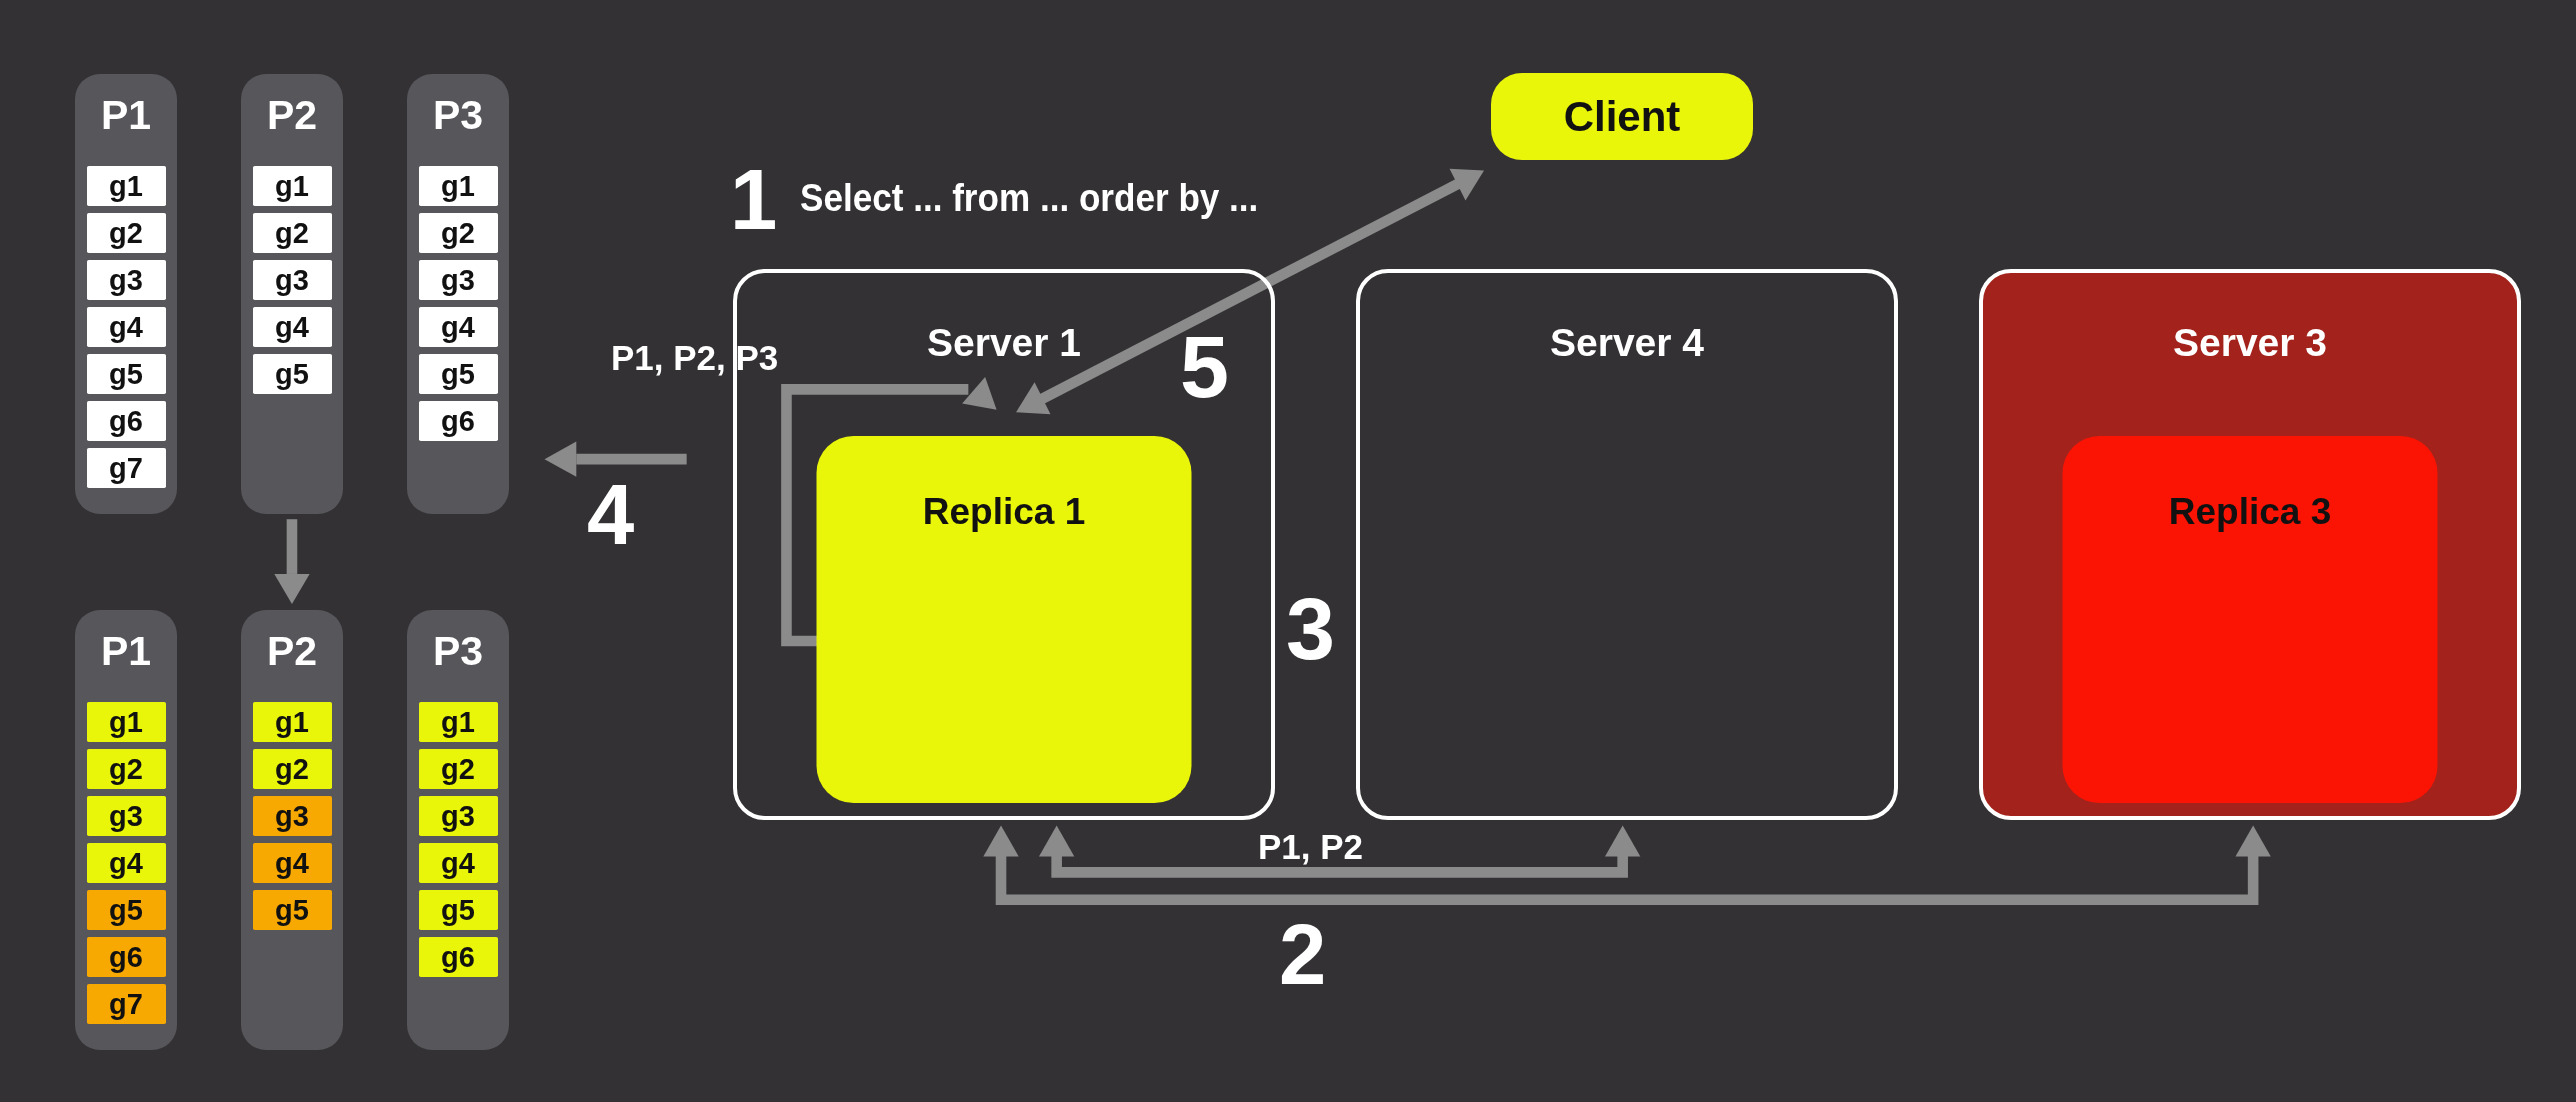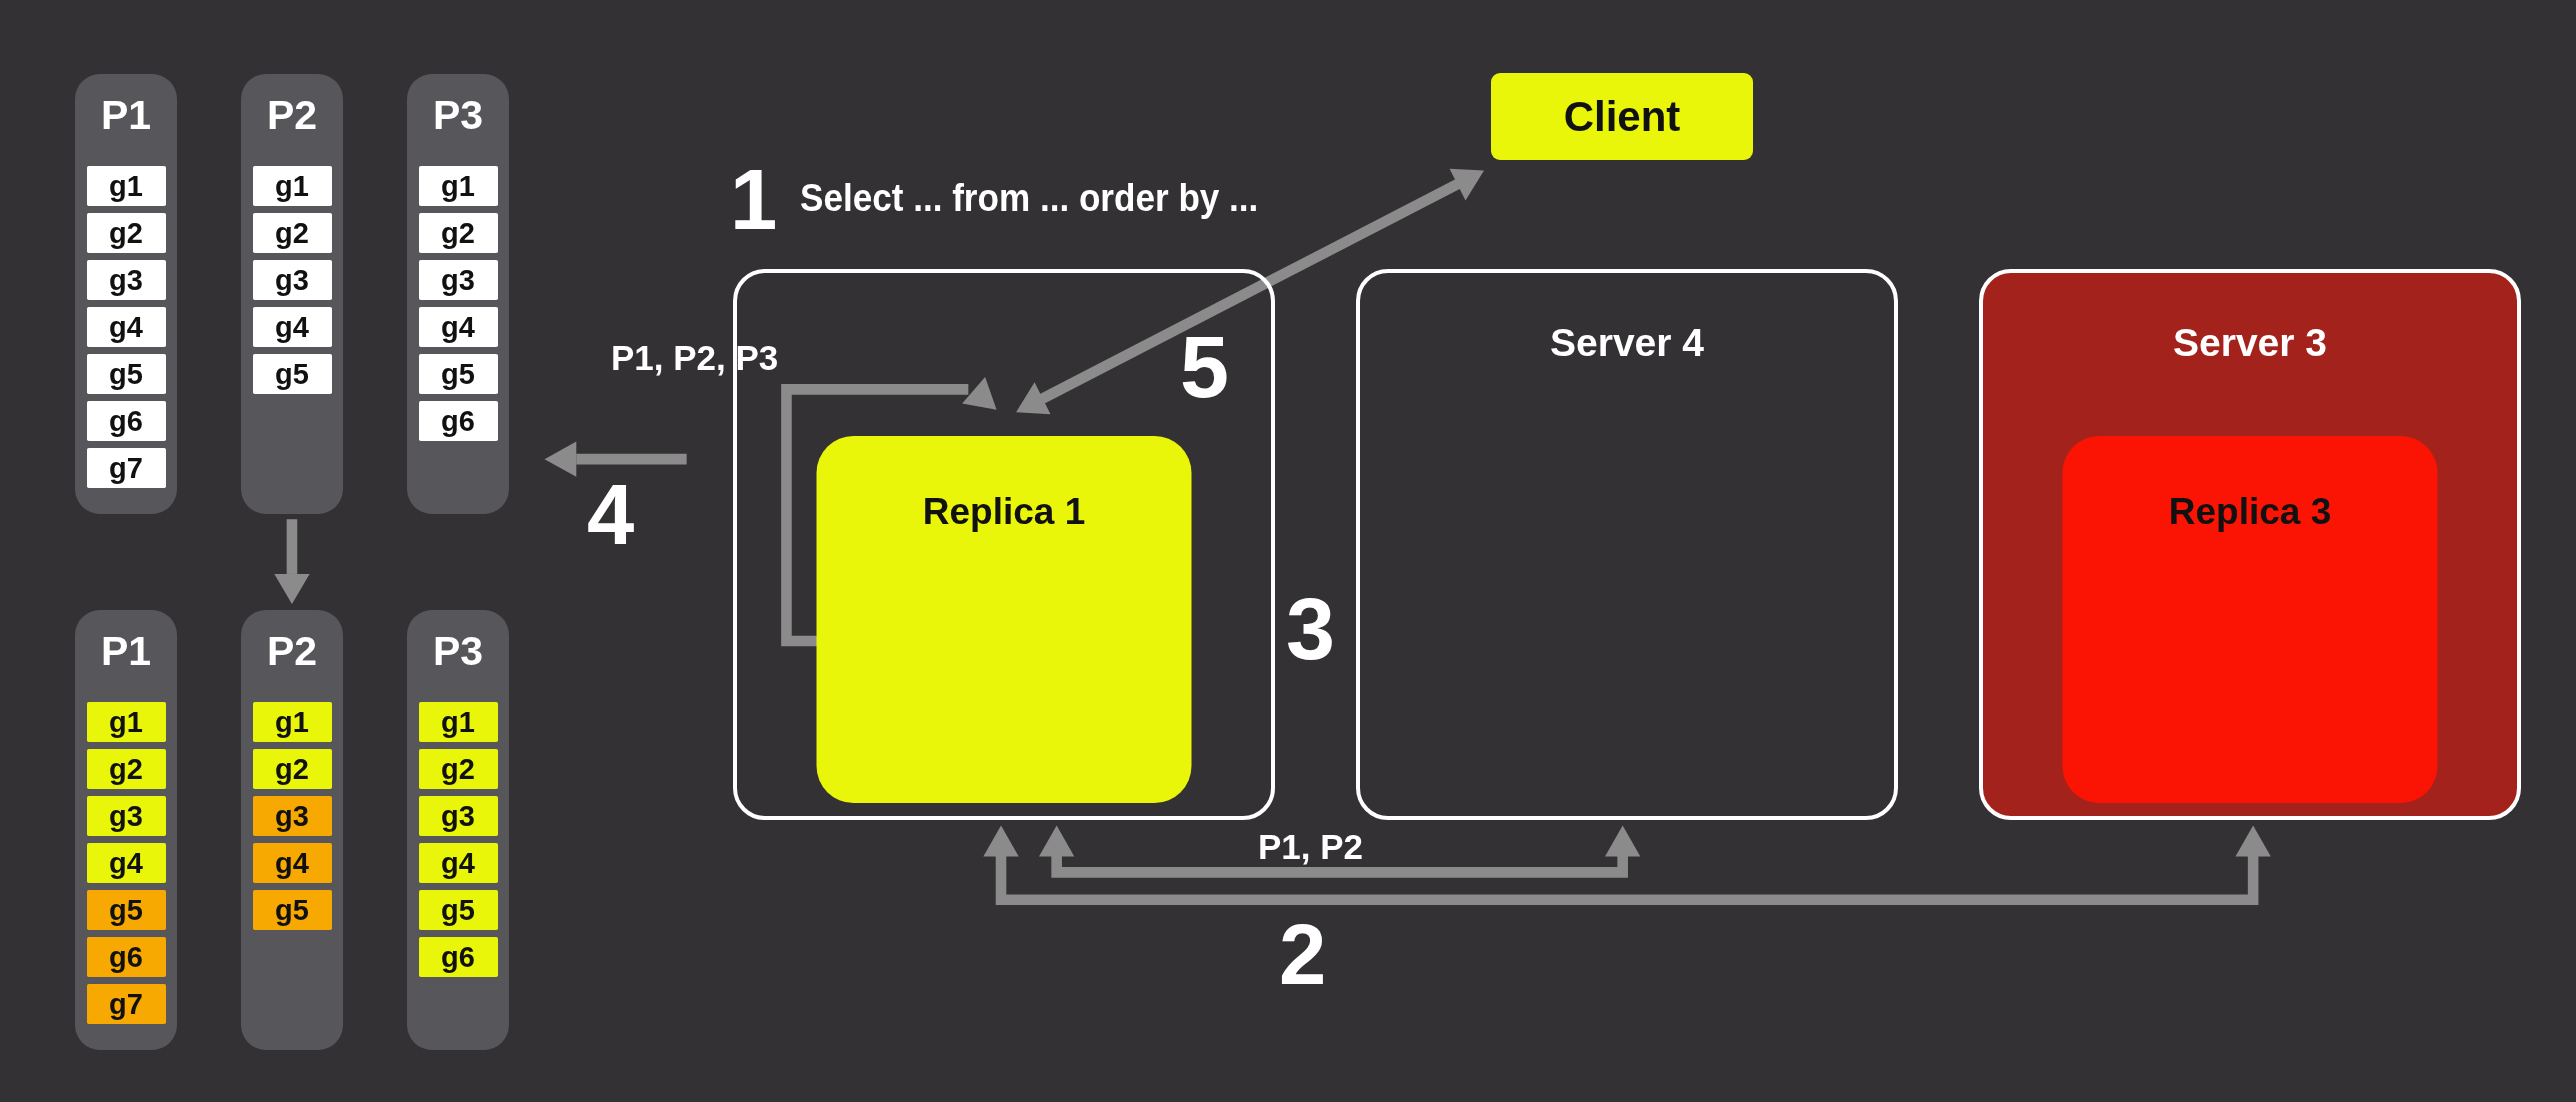--- a/index.html
+++ b/index.html
@@ -21,21 +21,21 @@
   .plabel{margin-top:17.7px;text-align:center;font-size:41px;color:var(--text-white,#fff);}
   .cells{position:absolute;top:92px;left:11.5px;right:11.5px;
          display:flex;flex-direction:column;gap:7px;}
   .cell{height:40px;border-radius:1.8px;display:flex;align-items:center;justify-content:center;
         font-size:29px;color:var(--text-black,#111);}
   .cell-white{background:var(--cell-white,#fff);}
   .cell-yellow{background:var(--yellow,#e9f509);}
   .cell-orange{background:var(--orange,#f7a801);}
   
   .client{position:absolute;left:1491px;top:73px;width:262px;height:87px;
-          background:var(--yellow,#e9f509);border-radius:9px;
+          background:var(--yellow,#e9f509);border-radius:31px;
           display:flex;align-items:center;justify-content:center;
           font-size:42px;color:var(--text-black,#111);}
   
   .server{position:absolute;top:269px;width:542px;height:551px;box-sizing:border-box;
           border:4.4px solid var(--server-border,#fff);border-radius:32px;}
   #server-1{left:733px;}
   #server-2{left:1356px;}
   #server-3{left:1979px;background:var(--dark-red,#a3231c);}
   .server-title{position:absolute;top:48px;width:100%;text-align:center;
                 font-size:39px;color:var(--text-white,#fff);}
@@ -172,20 +172,21 @@
           <div class="cell cell-yellow">g6</div>
         </div>
       </div>
     </div>
 
   <div class="client">
     <span>Client</span>
   </div>
 
   <div id="server-1" class="server">
+    <div class="server-title">Server 1</div>
     <div class="replica">
       <div class="replica-title">Replica 1</div>
     </div>
   </div>
   <div id="server-2" class="server">
     <div class="server-title">Server 4</div>
   </div>
   <div id="server-3" class="server">
     <div class="server-title">Server 3</div>
     <div class="replica">

